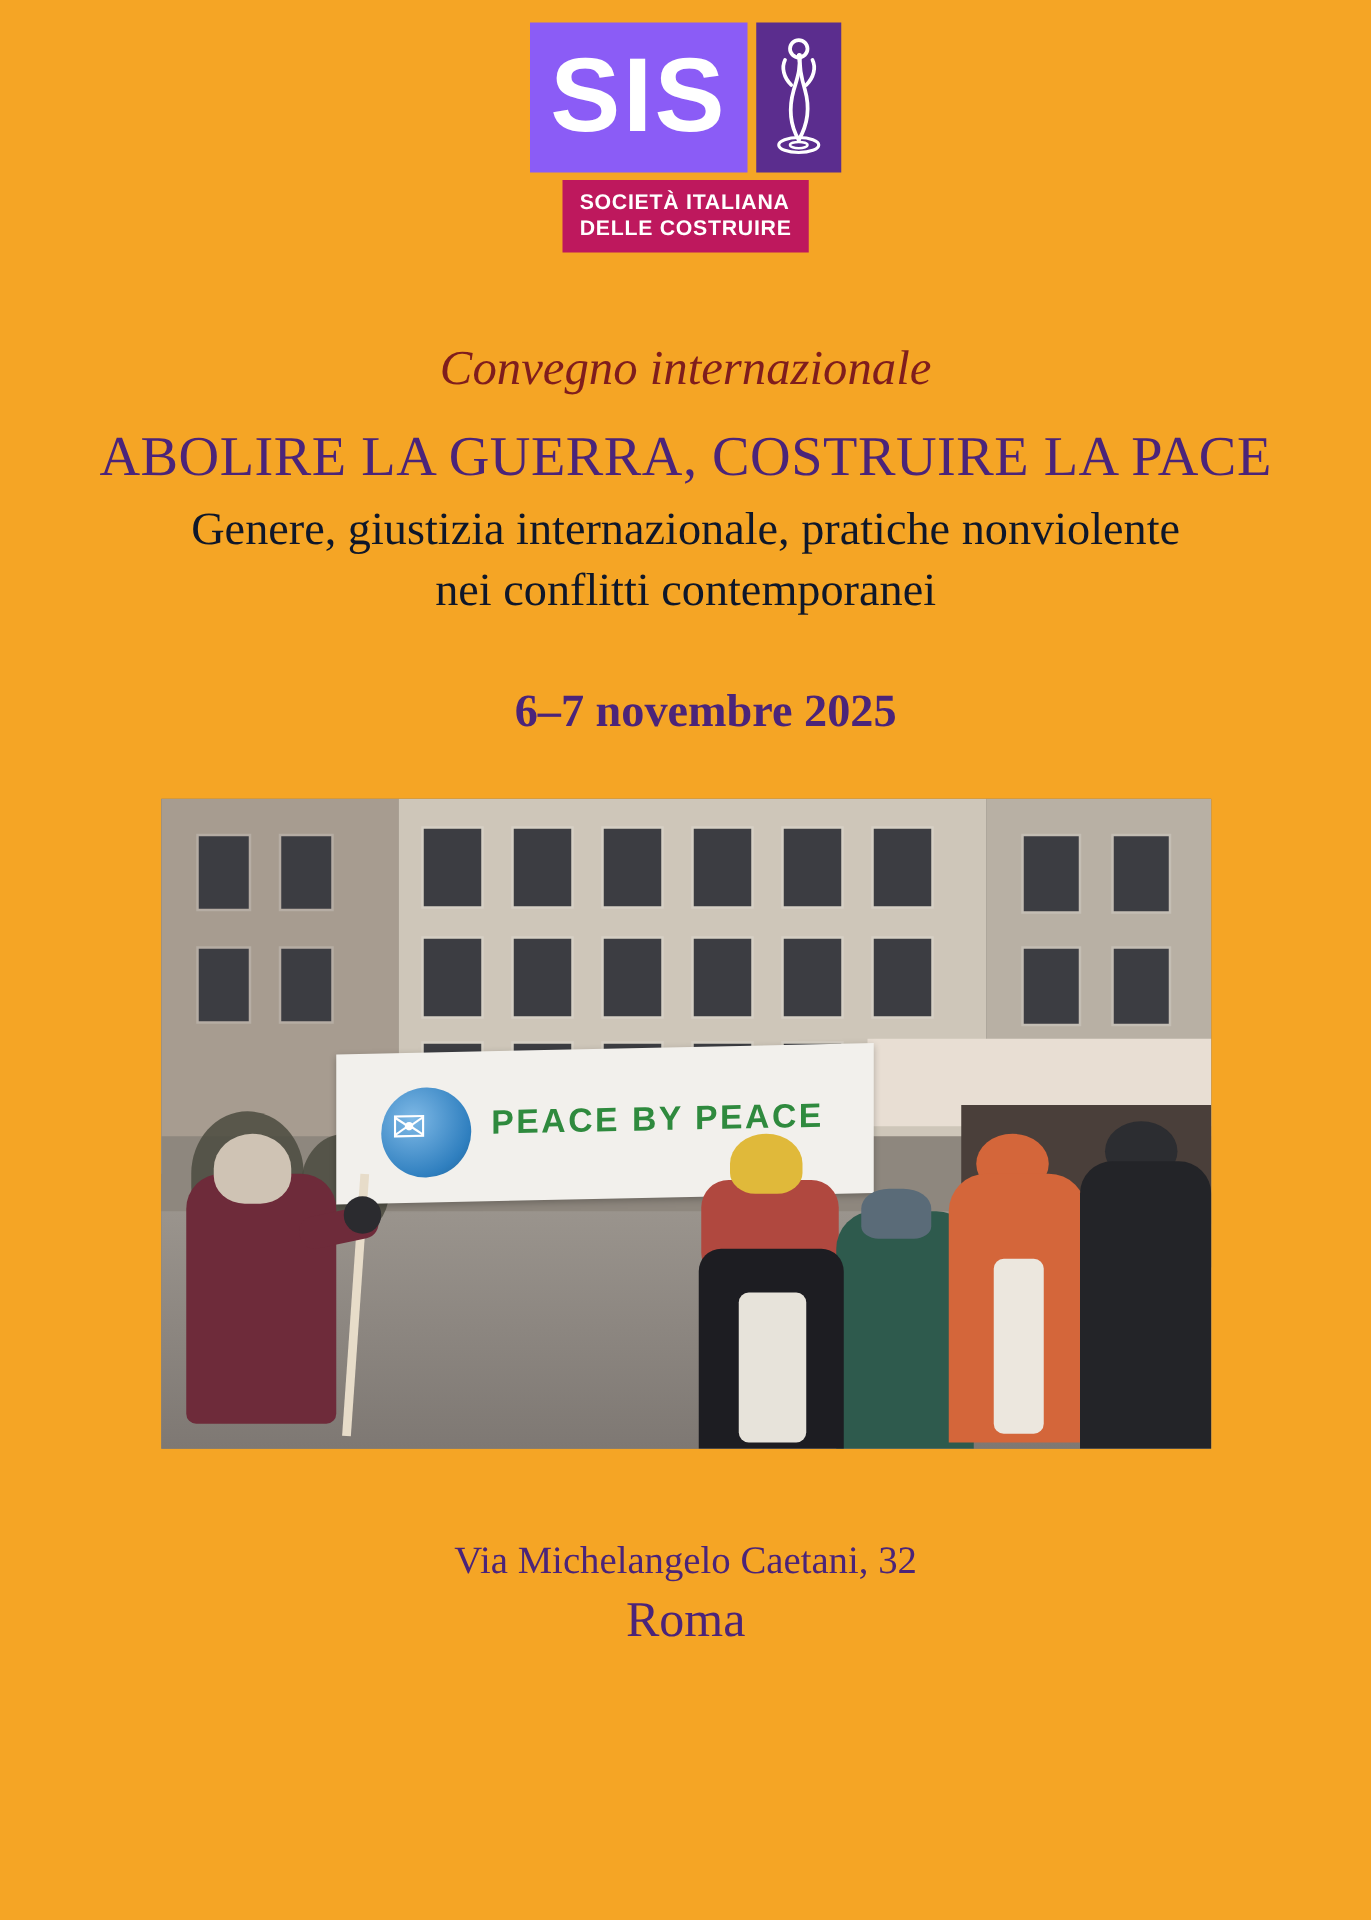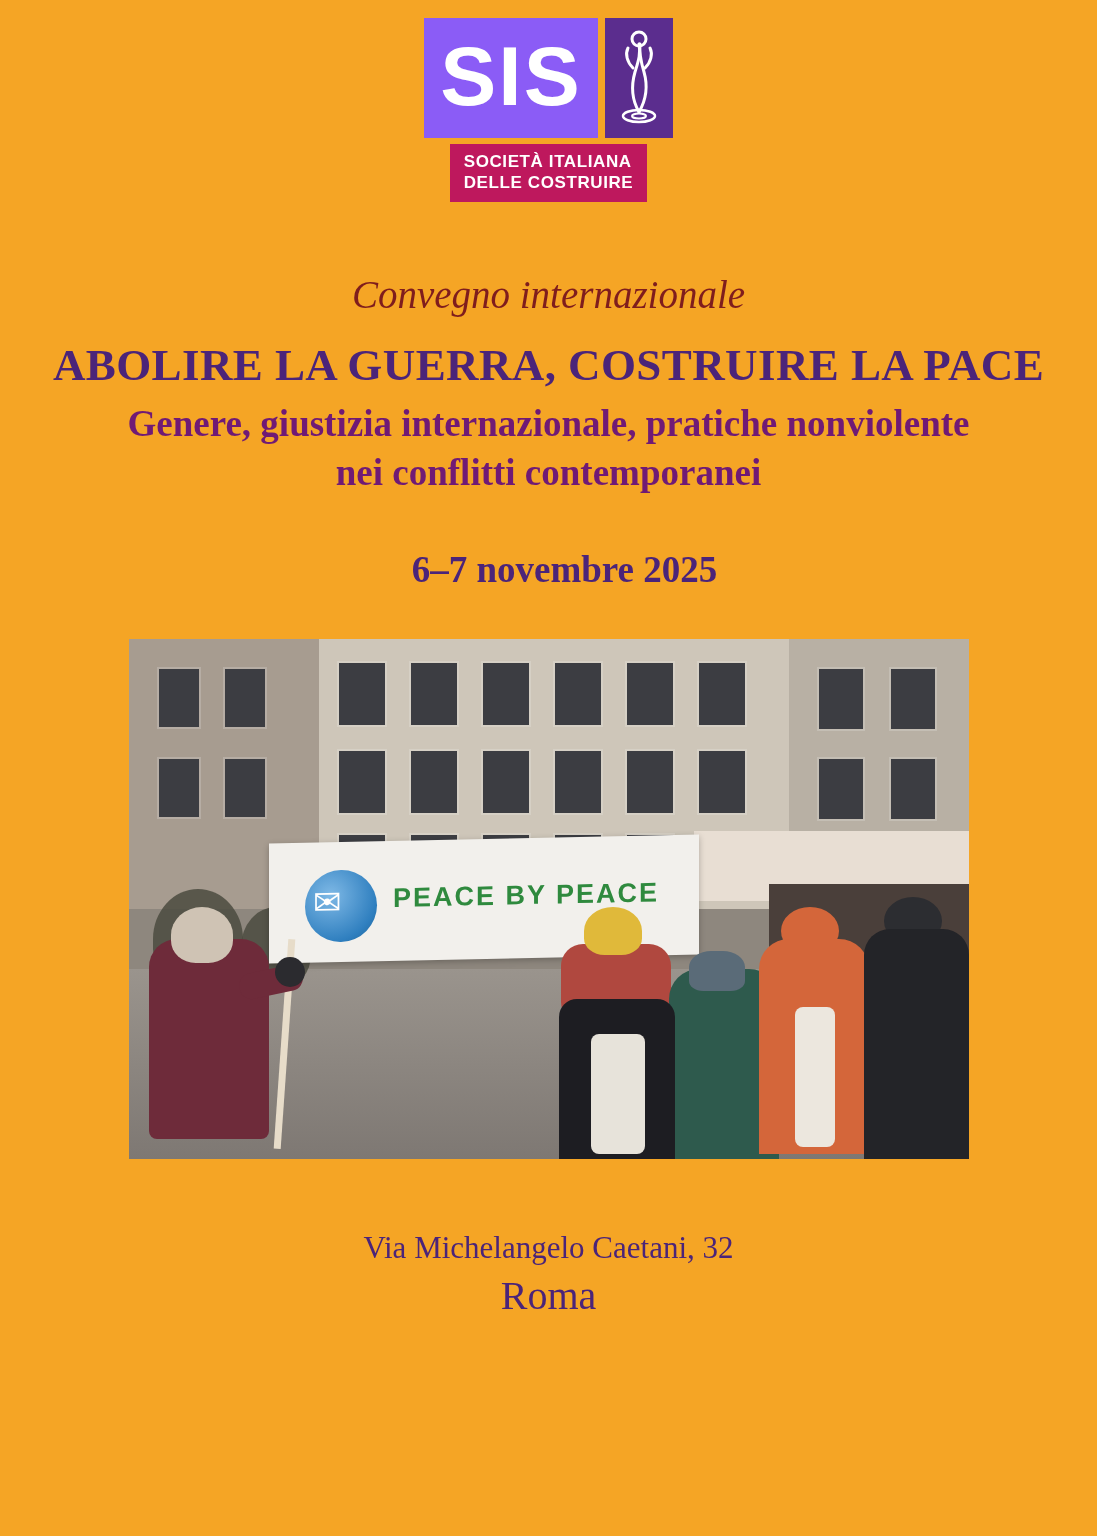--- a/index.html
+++ b/index.html
@@ -74,30 +74,30 @@
     margin-top: 72px;
     color: #7f1d1d;
     font-style: italic;
     font-size: 39px;
     line-height: 1.1;
     text-align: center;
   }
   .title-main {
     margin-top: 24px;
     color: #4B2479;
-    font-weight: bold;
+    font-weight: normal;
     font-size: 45px;
     letter-spacing: 0.4px;
     text-align: center;
     line-height: 1.15;
   }
   .subtitle {
     margin-top: 8px;
-    color: #701a75;
-    font-weight: bold;
+    color: #0f172a;
+    font-weight: normal;
     font-size: 37px;
     line-height: 1.32;
     text-align: center;
     max-width: 980px;
   }
   .date {
     margin-top: 50px;
     color: #4B2479;
     font-weight: bold;
     font-size: 37px;

